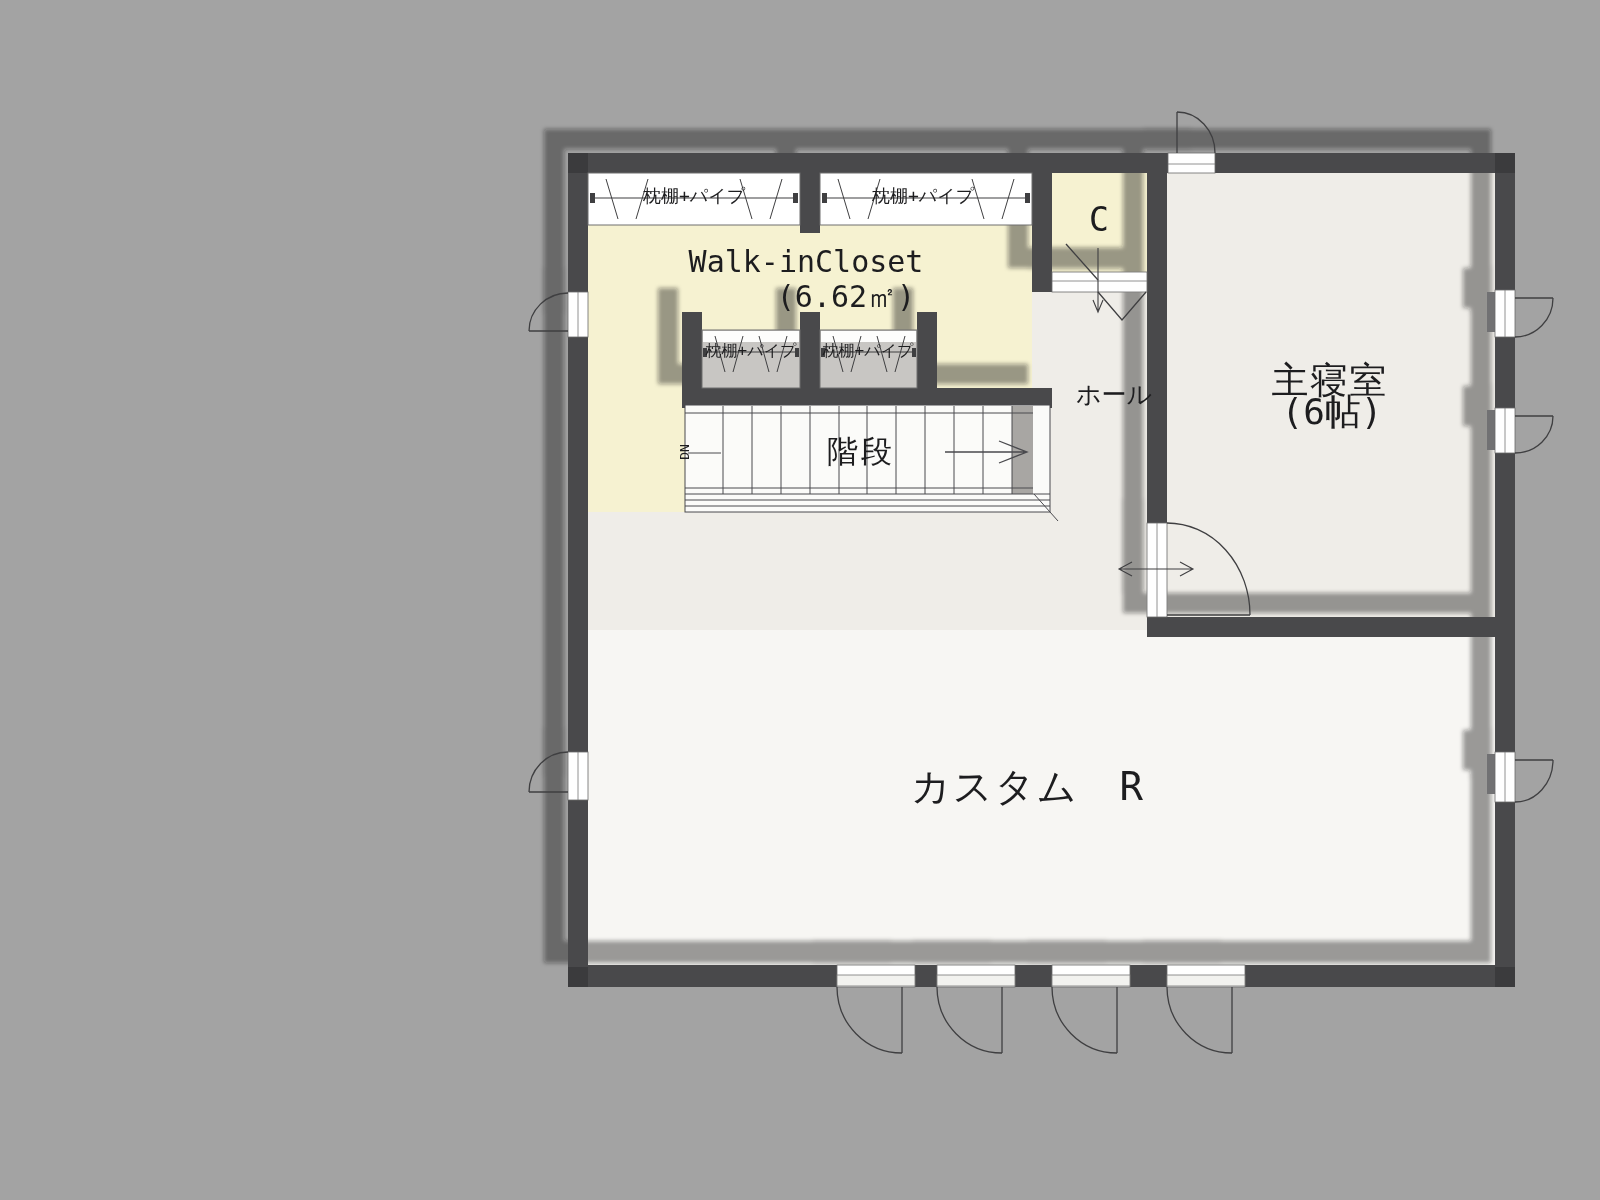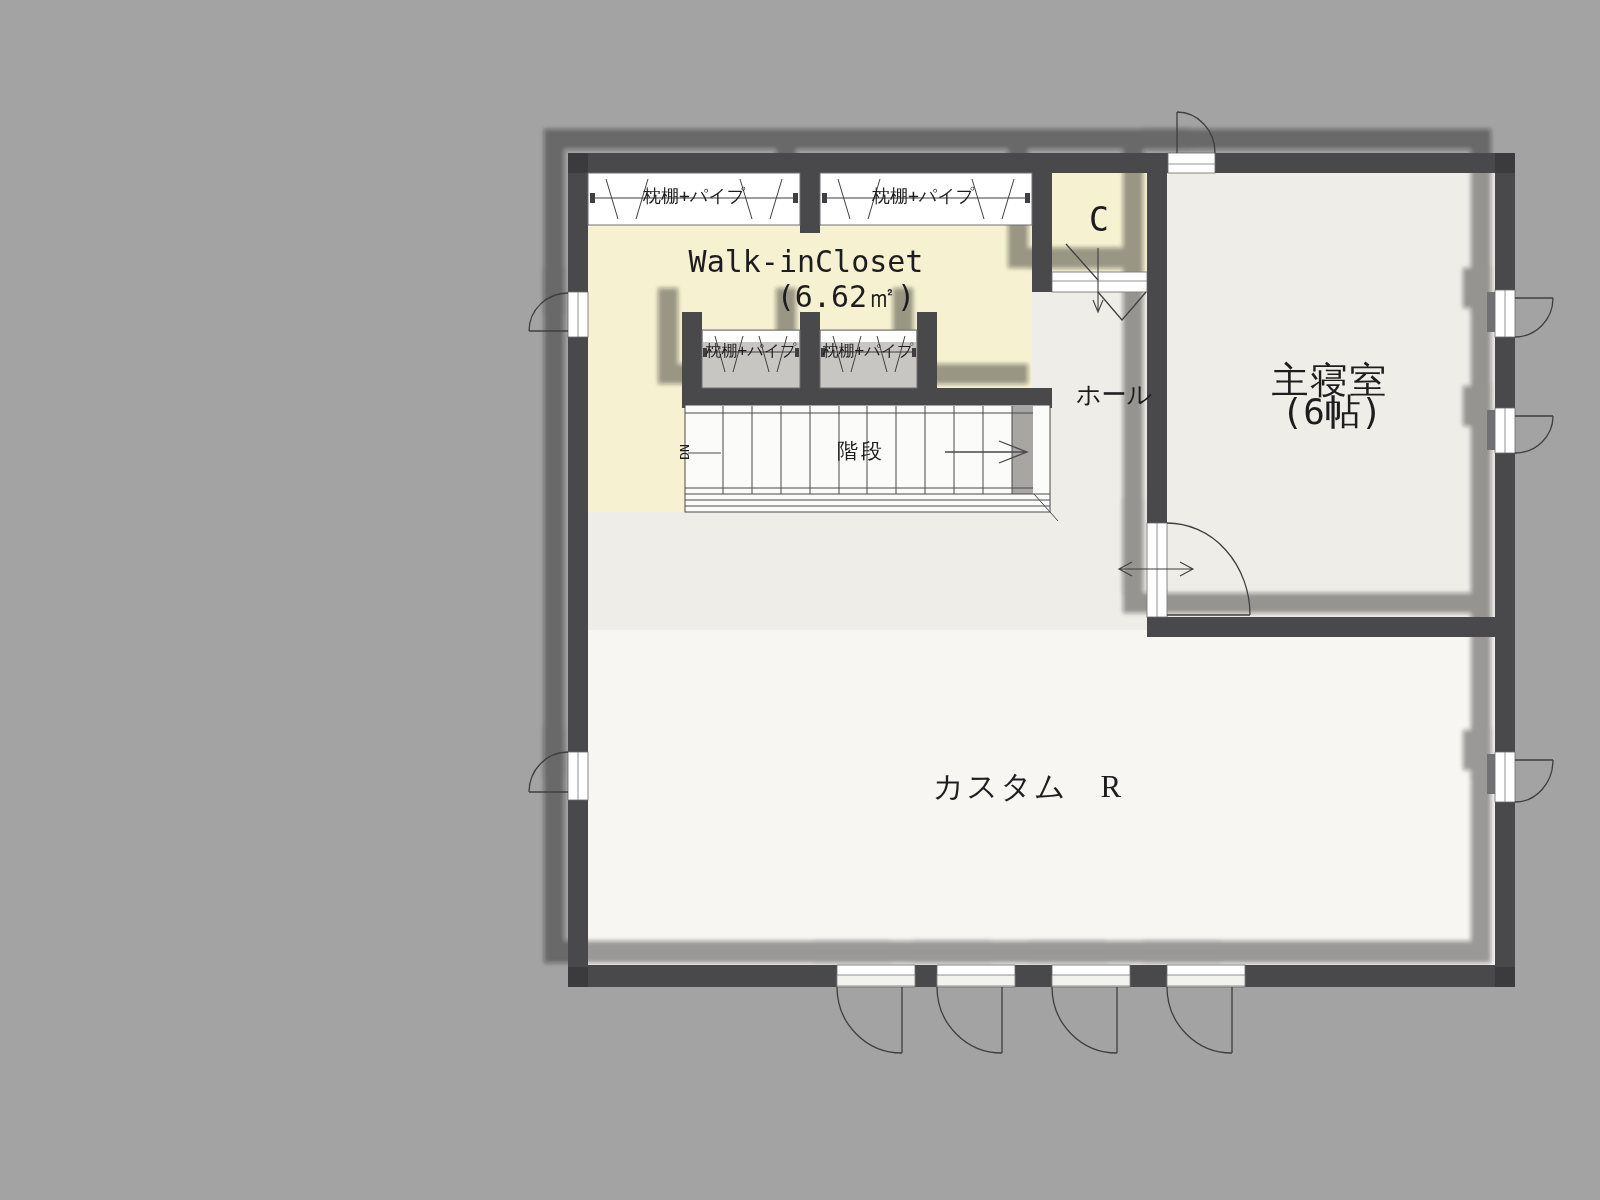--- a/index.html
+++ b/index.html
@@ -8,23 +8,23 @@
   .plan-svg{position:absolute;left:0;top:0;}
   .label{position:absolute;transform:translate(-50%,-50%);white-space:nowrap;
          color:#1d1d1f;line-height:1;font-family:"DejaVu Sans Mono","DejaVu Sans","Liberation Sans",sans-serif;}
   .lbl-shelf{font-size:18px;}
   .lbl-shelf-sm{font-size:16px;}
   .lbl-wic{font-size:30px;}
   .lbl-c{font-size:33px;}
   .lbl-hall{font-size:25px;}
   .lbl-bed{font-size:37px;letter-spacing:2px;}
   .lbl-bed-size{font-size:36px;}
-  .lbl-stairs{font-size:21px;letter-spacing:3px;}
+  .lbl-stairs{font-size:31px;letter-spacing:3px;}
   .lbl-dn{font-size:13px;transform:translate(-50%,-50%) rotate(-90deg);}
-  .lbl-custom{font-size:31px;letter-spacing:2px;font-family:Liberation Serif, serif;}
+  .lbl-custom{font-size:39px;letter-spacing:2px;}
   .lbl-custom-size{font-size:37px;letter-spacing:2px;}
 </style>
 </head>
 <body>
 
 <div class="stage">
 
 <svg class="plan-svg" width="1600" height="1200" viewBox="0 0 1600 1200">
   <defs>
     <filter id="wallshadow" x="-30%" y="-30%" width="160%" height="160%">

